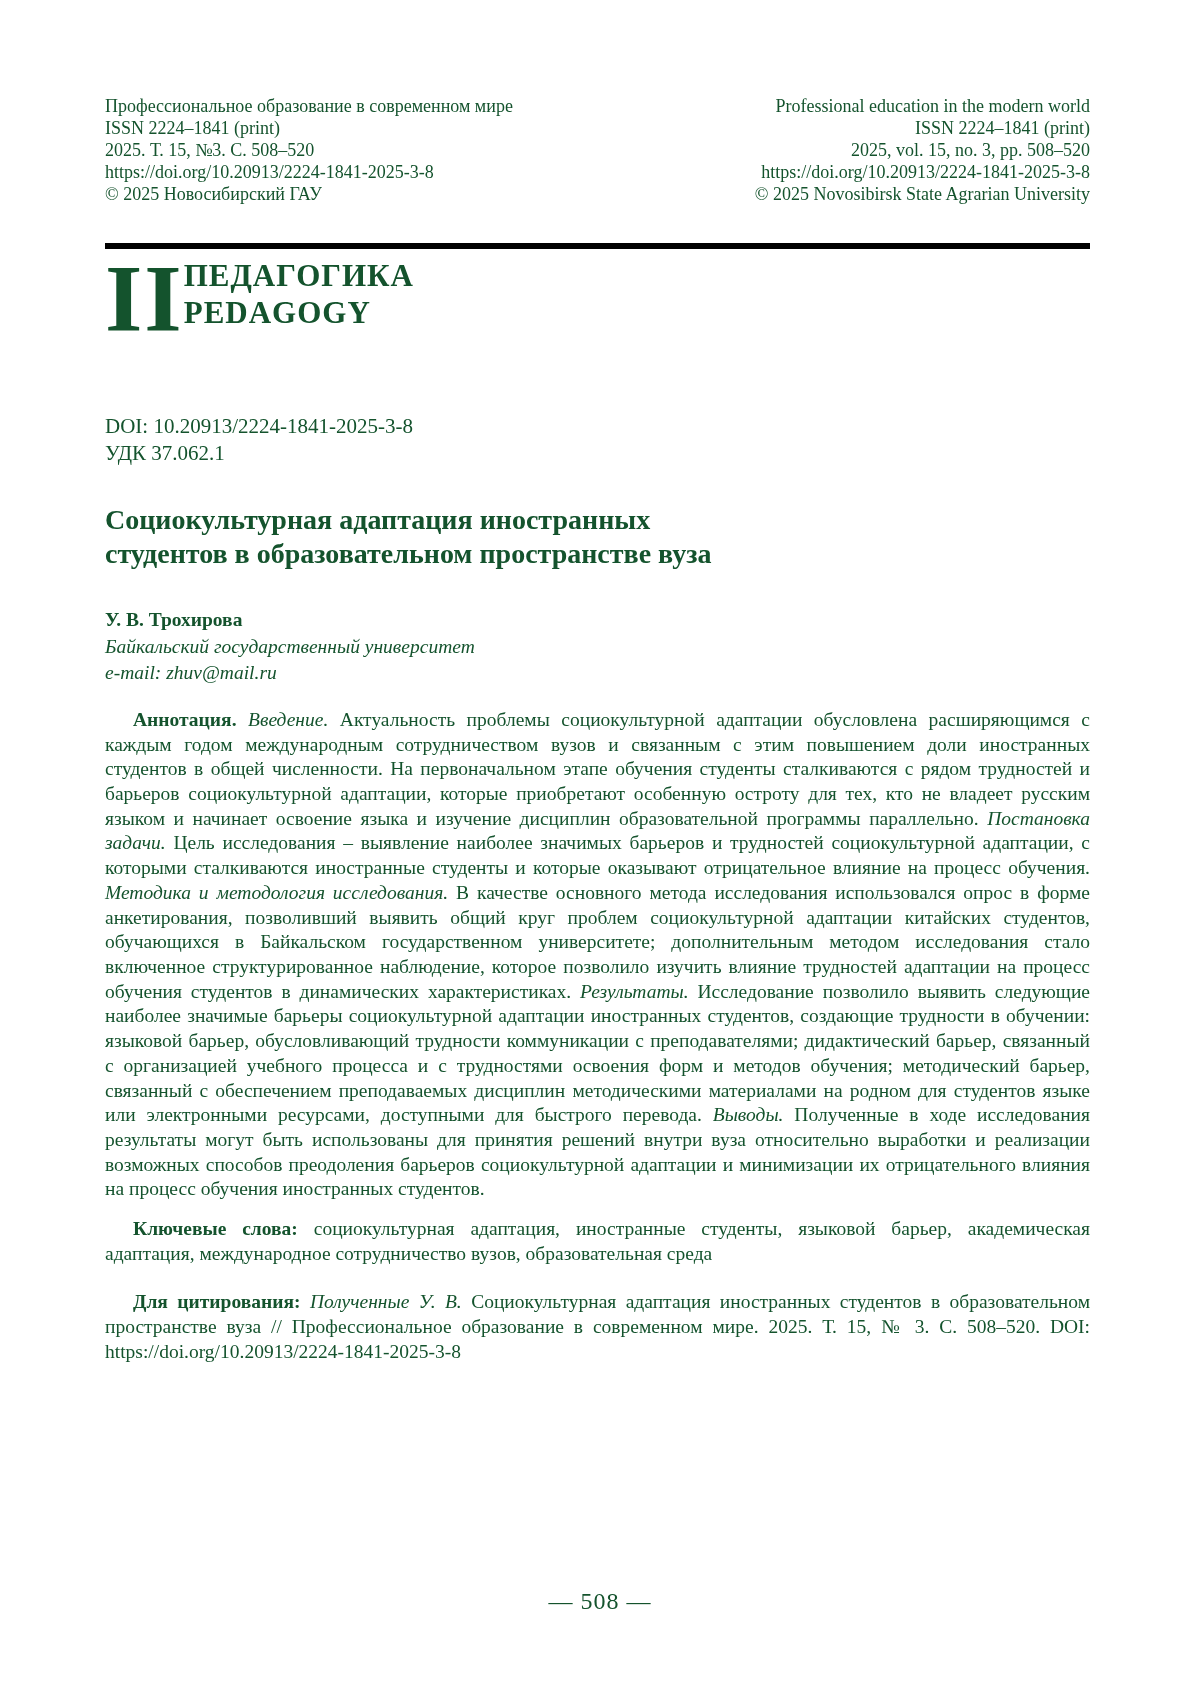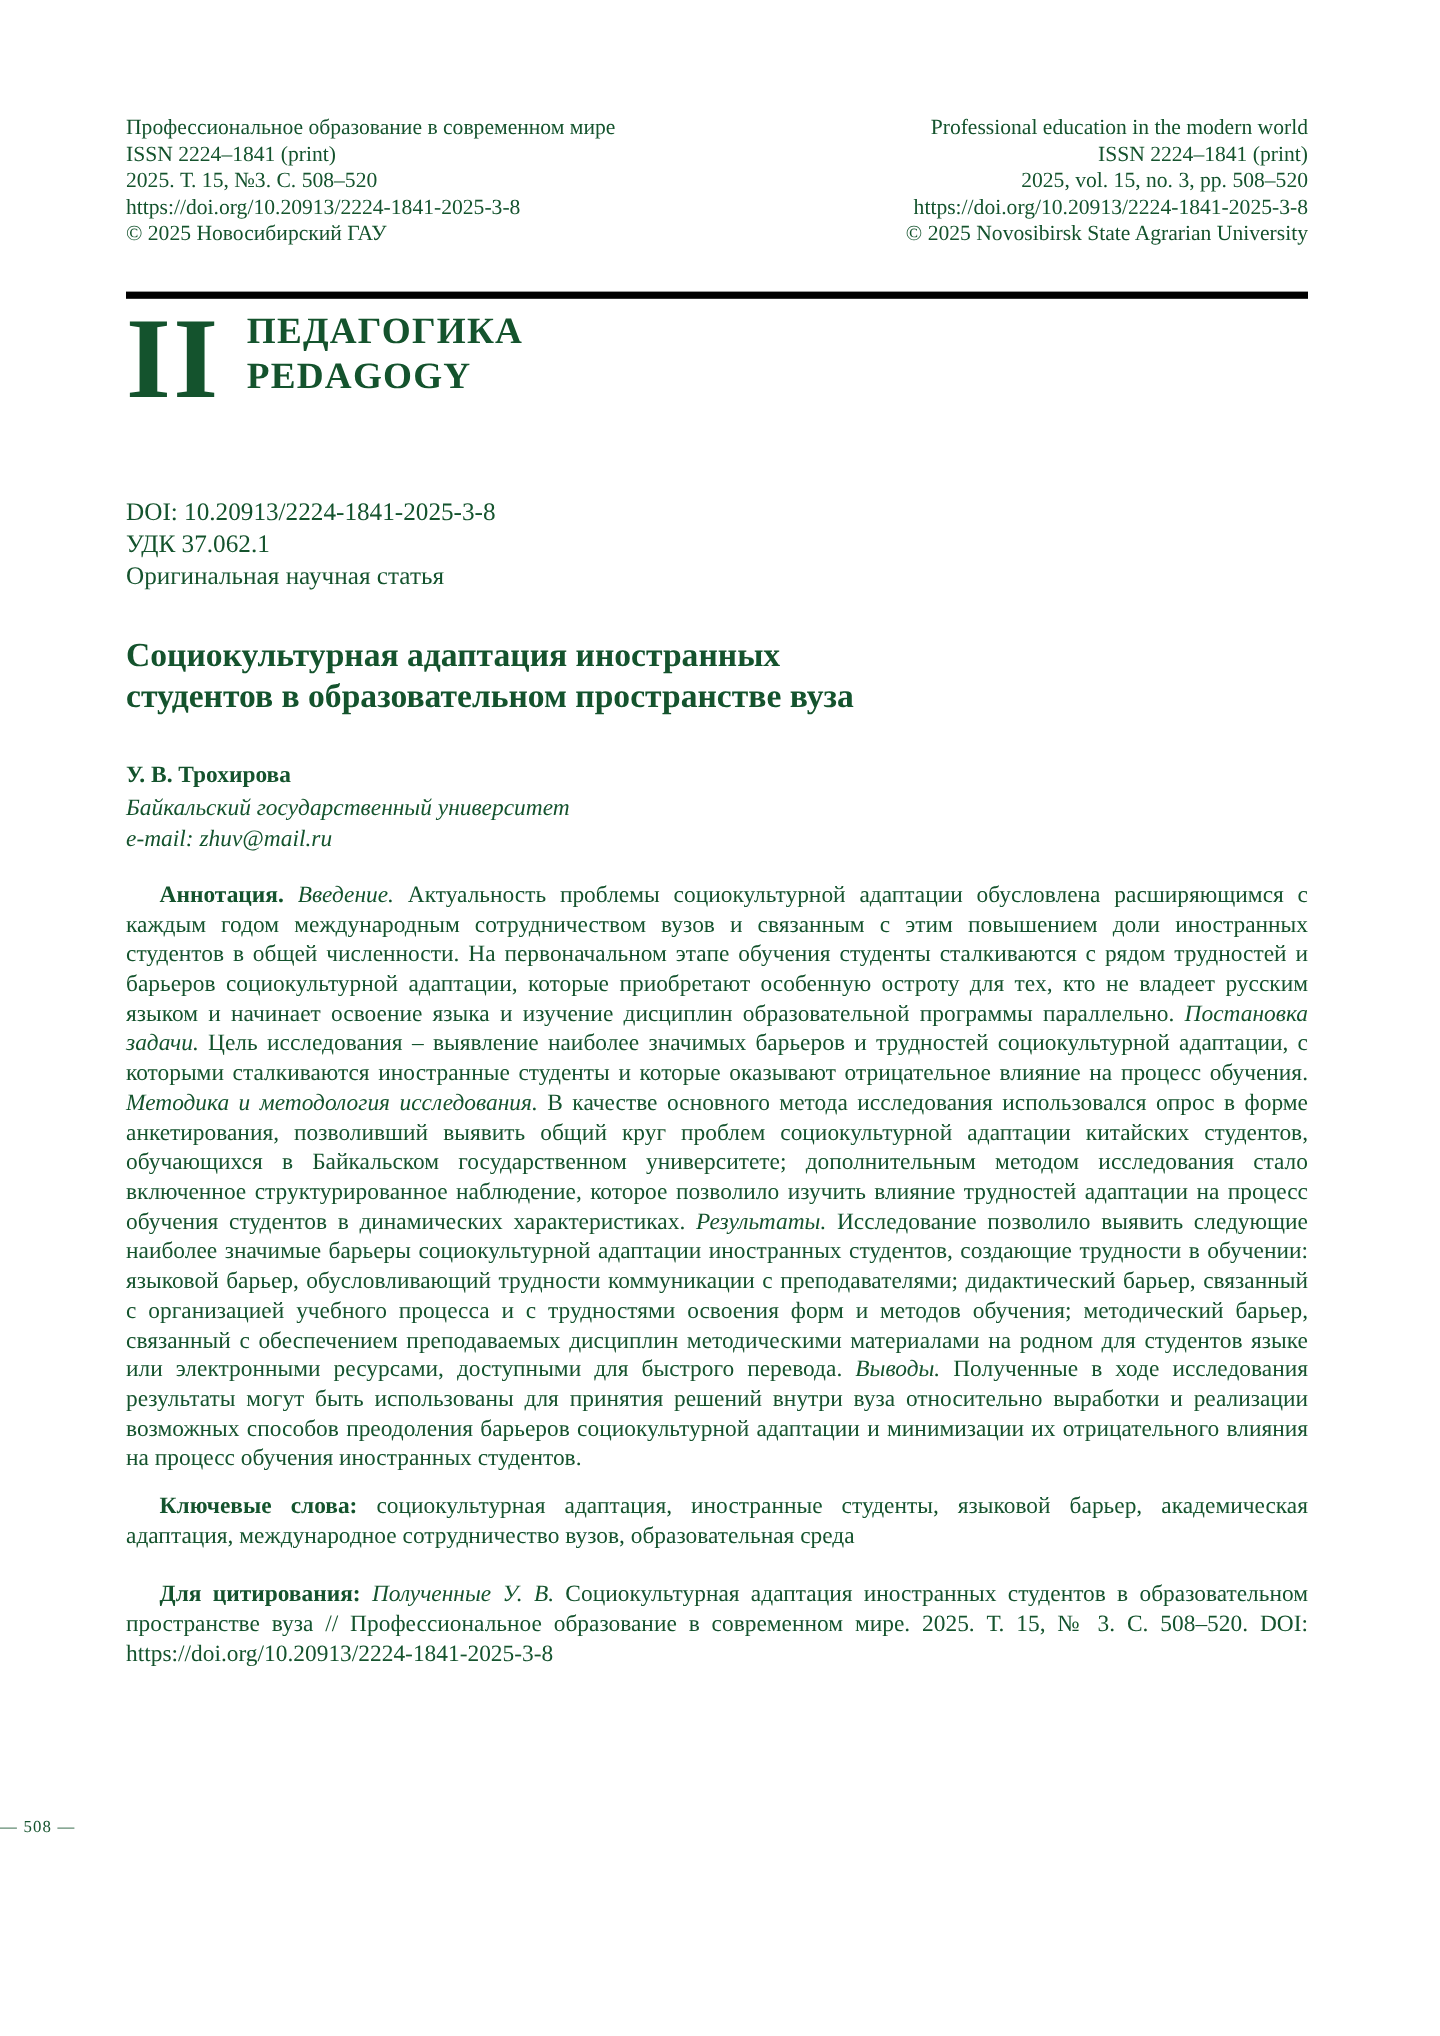--- a/index.html
+++ b/index.html
@@ -34,21 +34,20 @@
     margin-top: 8px;
     display: flex;
   }
   .section-numeral {
     font-size: 96px;
     font-weight: 700;
     line-height: 0.88;
     letter-spacing: 2px;
   }
   .section-titles {
-    margin-left: 22px;
     font-size: 31px;
     font-weight: 700;
     line-height: 37px;
     letter-spacing: 1px;
   }
 
   .article-meta {
     margin-top: 72px;
     font-size: 21px;
     line-height: 27px;
@@ -80,23 +79,23 @@
   .abstract-par { margin-top: 21px; }
   .keywords-par { margin-top: 15px; }
   .citation-par { margin-top: 24px; }
 
   .b { font-weight: 700; }
   .i { font-style: italic; }
 
   .page-footer {
     position: absolute;
     left: 0; right: 0;
-    top: 1516px;
-    text-align: left;
-    font-size: 14px;
+    top: 1588px;
+    text-align: center;
+    font-size: 24px;
     letter-spacing: 1px;
   }
 </style>
 </head>
 <body>
 
 <div class="page">
 
   <div class="journal-header">
     <div class="col-left">
@@ -121,21 +120,20 @@
     <div class="section-numeral">II</div>
     <div class="section-titles">
       <div>ПЕДАГОГИКА</div>
       <div>PEDAGOGY</div>
     </div>
   </div>
 
   <div class="article-meta">
     <div>DOI: 10.20913/2224-1841-2025-3-8</div>
     <div>УДК 37.062.1</div>
-    <div>Оригинальная научная статья</div>
   </div>
 
   <h1 class="article-title">
     <span>Социокультурная адаптация иностранных</span>
     <span>студентов в образовательном пространстве вуза</span>
   </h1>
 
   <div class="author-block">
     <div class="author-name">У. В. Трохирова</div>
     <div class="author-line">Байкальский государственный университет</div>

